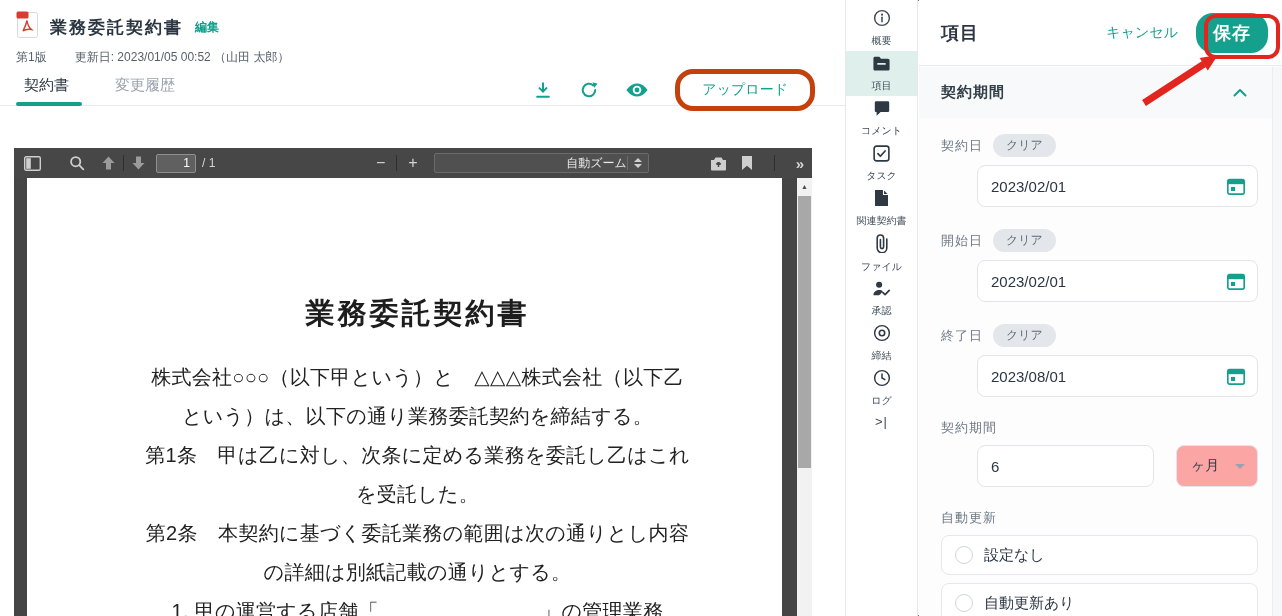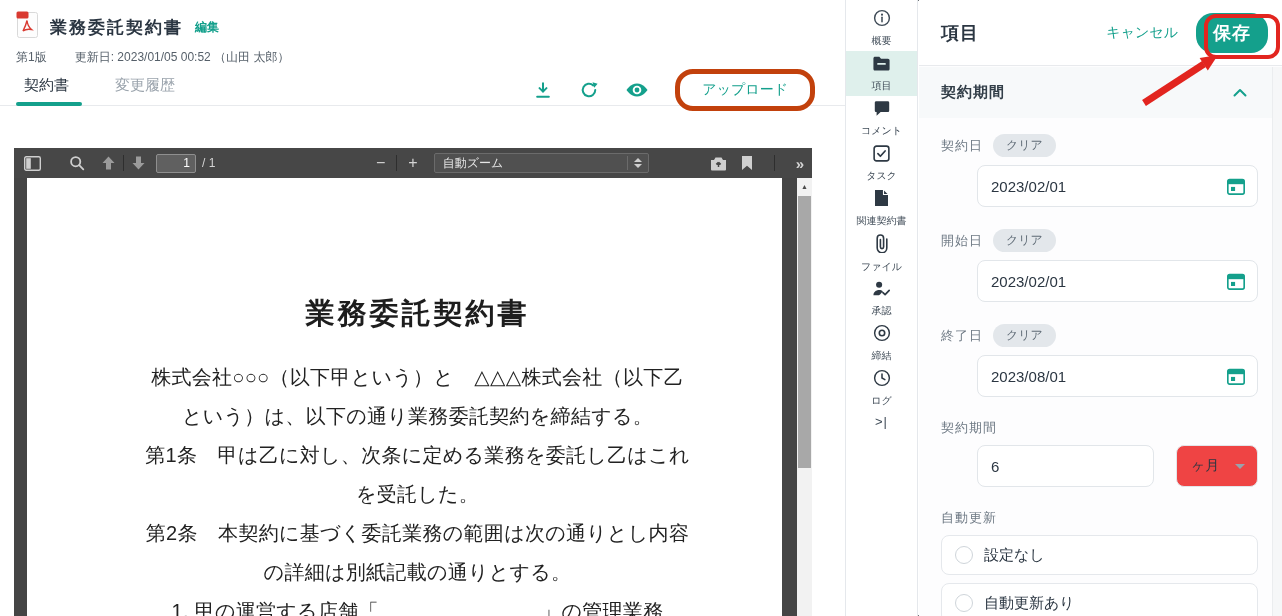--- a/index.html
+++ b/index.html
@@ -28,21 +28,21 @@
   .pdf { position:absolute; left:14px; top:148px; width:798px; bottom:0; background:#454545; }
   .pv-toolbar { position:relative; height:30px; background:#474747; display:flex; align-items:center;
                 color:#d4d4d4; padding:0 10px; box-shadow:0 1px 0 #333; }
   .tb-sep { width:1px; height:16px; background:#2e2e2e; margin:0 7px; }
   .page-input { width:40px; height:19px; background:#606060; border:1px solid #8f8f8f; border-radius:2px;
                 color:#fff; font-size:12px; text-align:right; padding-right:5px; margin:0 6px 0 10px; }
   .page-count { font-size:12px; color:#d4d4d4; }
   .zoom-group { position:absolute; left:358px; display:flex; align-items:center; }
   .zoom-btn { font-size:16px; color:#d4d4d4; cursor:pointer; padding:0 4px; }
   .zoom-select { width:215px; height:20px; background:#505050; border:1px solid #6b6b6b; border-radius:2px;
-                 margin-left:12px; display:flex; align-items:center; justify-content:space-between;
+                 margin-left:12px; display:flex; align-items:center; justify-content:flex-end;
                  padding:0 6px 0 8px; cursor:pointer; }
   .zoom-select .lbl { font-size:12px; color:#e6e6e6; }
   .caret-stack { display:flex; flex-direction:column; gap:2px; align-items:center; border-left:1px solid #6b6b6b; padding-left:6px; height:14px; justify-content:center;}
   .caret-up { width:0; height:0; border-left:4px solid transparent; border-right:4px solid transparent; border-bottom:4px solid #cfcfcf; }
   .caret-dn { width:0; height:0; border-left:4px solid transparent; border-right:4px solid transparent; border-top:4px solid #cfcfcf; }
   .tb-right { position:absolute; right:8px; display:flex; align-items:center; gap:14px; }
   .chevrons { font-size:15px; font-weight:bold; color:#d4d4d4; cursor:pointer; }
 
   .pv-body { position:absolute; left:0; right:0; top:30px; bottom:0; background:#454545; }
   .pv-page { position:absolute; left:13px; right:30px; top:0; bottom:0; background:#fff; overflow:hidden;
@@ -79,21 +79,21 @@
   .flabel-row { display:flex; align-items:center; gap:10px; margin-bottom:8px; }
   .flabel { font-size:13px; color:#6e7984; letter-spacing:1px; }
   .chip { background:#e3e7eb; color:#5f6b76; font-size:12px; padding:3px 13px; border-radius:12px; cursor:pointer; }
   .tinput { position:relative;padding-left:36px; }
   .tinput input { width:100%; height:42px; border:1px solid #e2e6ea; border-radius:8px; background:#fff;
                   font-size:15px; color:#2b3642; padding:0 40px 0 13px; font-family:inherit; }
   .cal { position:absolute; right:12px; top:11px; cursor:pointer; }
   .term-row { display:flex; gap:22px; }
   .term-row .tinput { flex:1; }
   .term-row .tinput input { padding-right:13px; }
-  .unit-select { width:82px; height:42px; border:1px solid #e2e6ea; border-radius:8px; background:#ef4444;
+  .unit-select { width:82px; height:42px; border:1px solid #e2e6ea; border-radius:8px; background:#fca5a5;
                  display:flex; align-items:center; justify-content:space-between; padding:0 12px 0 14px; cursor:pointer; }
   .unit-select .ulabel { font-size:14px; color:#2b3642; }
   .sel-caret { width:0; height:0; border-left:5px solid transparent; border-right:5px solid transparent; border-top:5px solid #9aa2ab; }
   .opt-card { height:40px; border:1px solid #e5e8ec; border-radius:8px; background:#fff; display:flex;
               align-items:center; gap:11px; padding:0 13px; margin-bottom:8px; cursor:pointer; }
   .opt-card .olabel { font-size:15px; color:#2b3642; }
   .radio { width:18px; height:18px; border-radius:50%; border:1.5px solid #cfd5da; background:#fff; flex:0 0 auto; }
   .panel-scrollbar { position:absolute; right:0; top:67px; bottom:0; width:10px; background:#f6f7f8; border-left:1px solid #ebedef; }
 
   .annotation { position:absolute; left:0; top:0; width:1282px; height:616px; pointer-events:none; z-index:50; }

